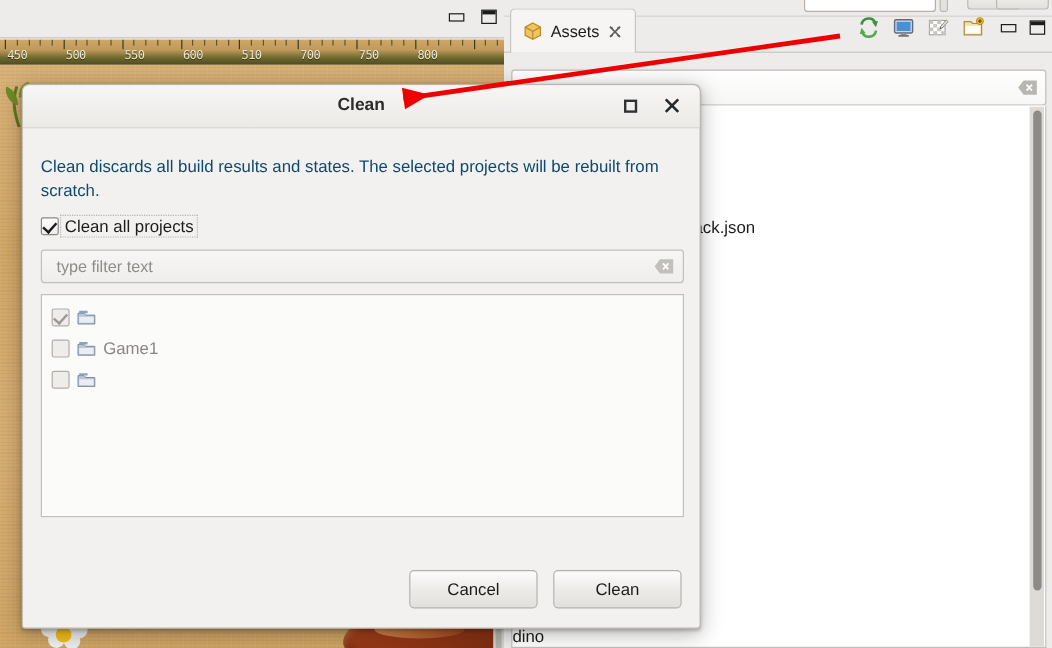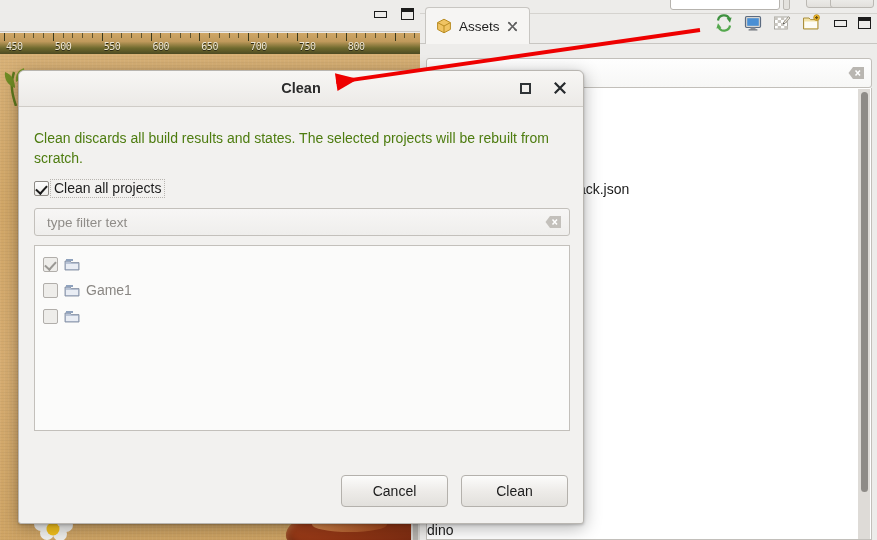--- a/index.html
+++ b/index.html
@@ -202,21 +202,21 @@
     position: absolute; right: 52px; top: 12px;
     width: 11px; height: 11px;
     border: 2.5px solid #2f3336; background: transparent;
   }
   .dlg-btn-close {
     position: absolute; right: 16px; top: 10px; width: 14px; height: 14px;
   }
   .dlg-body { position: absolute; left: 0; top: 36px; width: 100%; bottom: 0; }
   .dlg-desc {
     position: absolute; left: 15px; top: 21px; width: 520px;
-    font-size: 14px; line-height: 20px; color: #4d7c0f;
+    font-size: 14px; line-height: 20px; color: #0c4a6e;
   }
   .dlg-checkrow {
     position: absolute; left: 15px; top: 72px;
     display: flex; align-items: center; gap: 1px;
   }
   .chk-box {
     width: 15px; height: 15px; border: 1px solid #8d8a85;
     background: linear-gradient(180deg,#fdfdfd,#eeedea);
     border-radius: 2px; position: relative; flex: none;
   }
@@ -305,21 +305,21 @@
         <span class="tick minor" style="left: 160.279px;"></span>
         <span class="tick minor" style="left: 170.047px;"></span>
         <span class="tick minor" style="left: 179.814px;"></span>
         <span class="tick minor" style="left: 189.581px;"></span>
         <span class="lbl" style="left: 152.512px;">600</span>
         <span class="tick" style="left: 199.349px;"></span>
         <span class="tick minor" style="left: 209.116px;"></span>
         <span class="tick minor" style="left: 218.884px;"></span>
         <span class="tick minor" style="left: 228.651px;"></span>
         <span class="tick minor" style="left: 238.419px;"></span>
-        <span class="lbl" style="left: 201.349px;">650</span>
+        <span class="lbl" style="left: 201.349px;">510</span>
         <span class="tick" style="left: 248.186px;"></span>
         <span class="tick minor" style="left: 257.953px;"></span>
         <span class="tick minor" style="left: 267.721px;"></span>
         <span class="tick minor" style="left: 277.488px;"></span>
         <span class="tick minor" style="left: 287.256px;"></span>
         <span class="lbl" style="left: 250.186px;">700</span>
         <span class="tick" style="left: 297.023px;"></span>
         <span class="tick minor" style="left: 306.791px;"></span>
         <span class="tick minor" style="left: 316.558px;"></span>
         <span class="tick minor" style="left: 326.326px;"></span>

